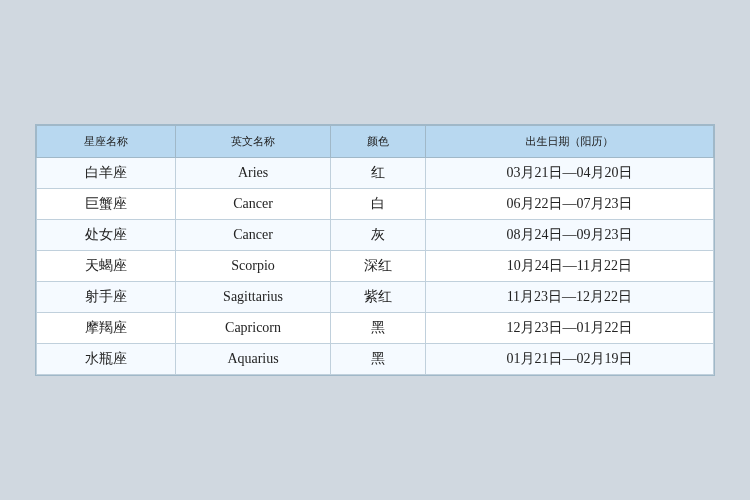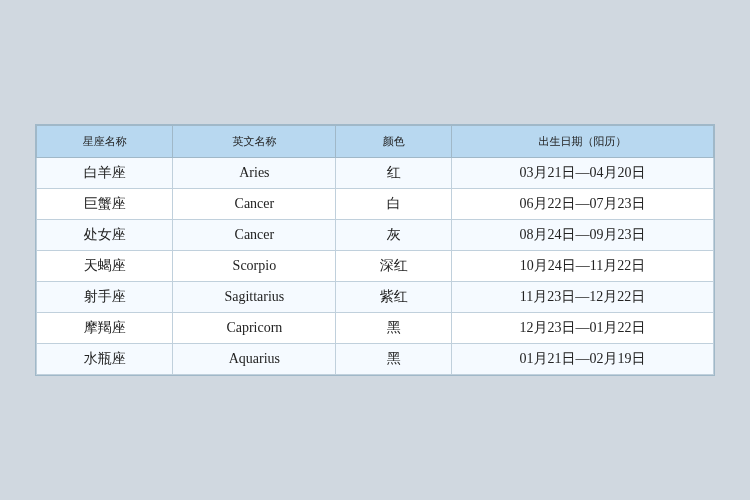--- a/index.html
+++ b/index.html
@@ -34,21 +34,21 @@
       border: 1px solid #a0b8c8;
       padding: 8px 12px;
       text-align: center;
       font-size: 11px;
       font-weight: normal;
       color: #222222;
     }
 
     tbody tr td {
       border: 1px solid #c0d0dc;
-      padding: 6px 24px;
+      padding: 6px 8px;
       text-align: center;
       font-size: 14px;
       color: #222222;
       background-color: #ffffff;
     }
 
     tbody tr:nth-child(odd) td {
       background-color: #f5faff;
     }
 

